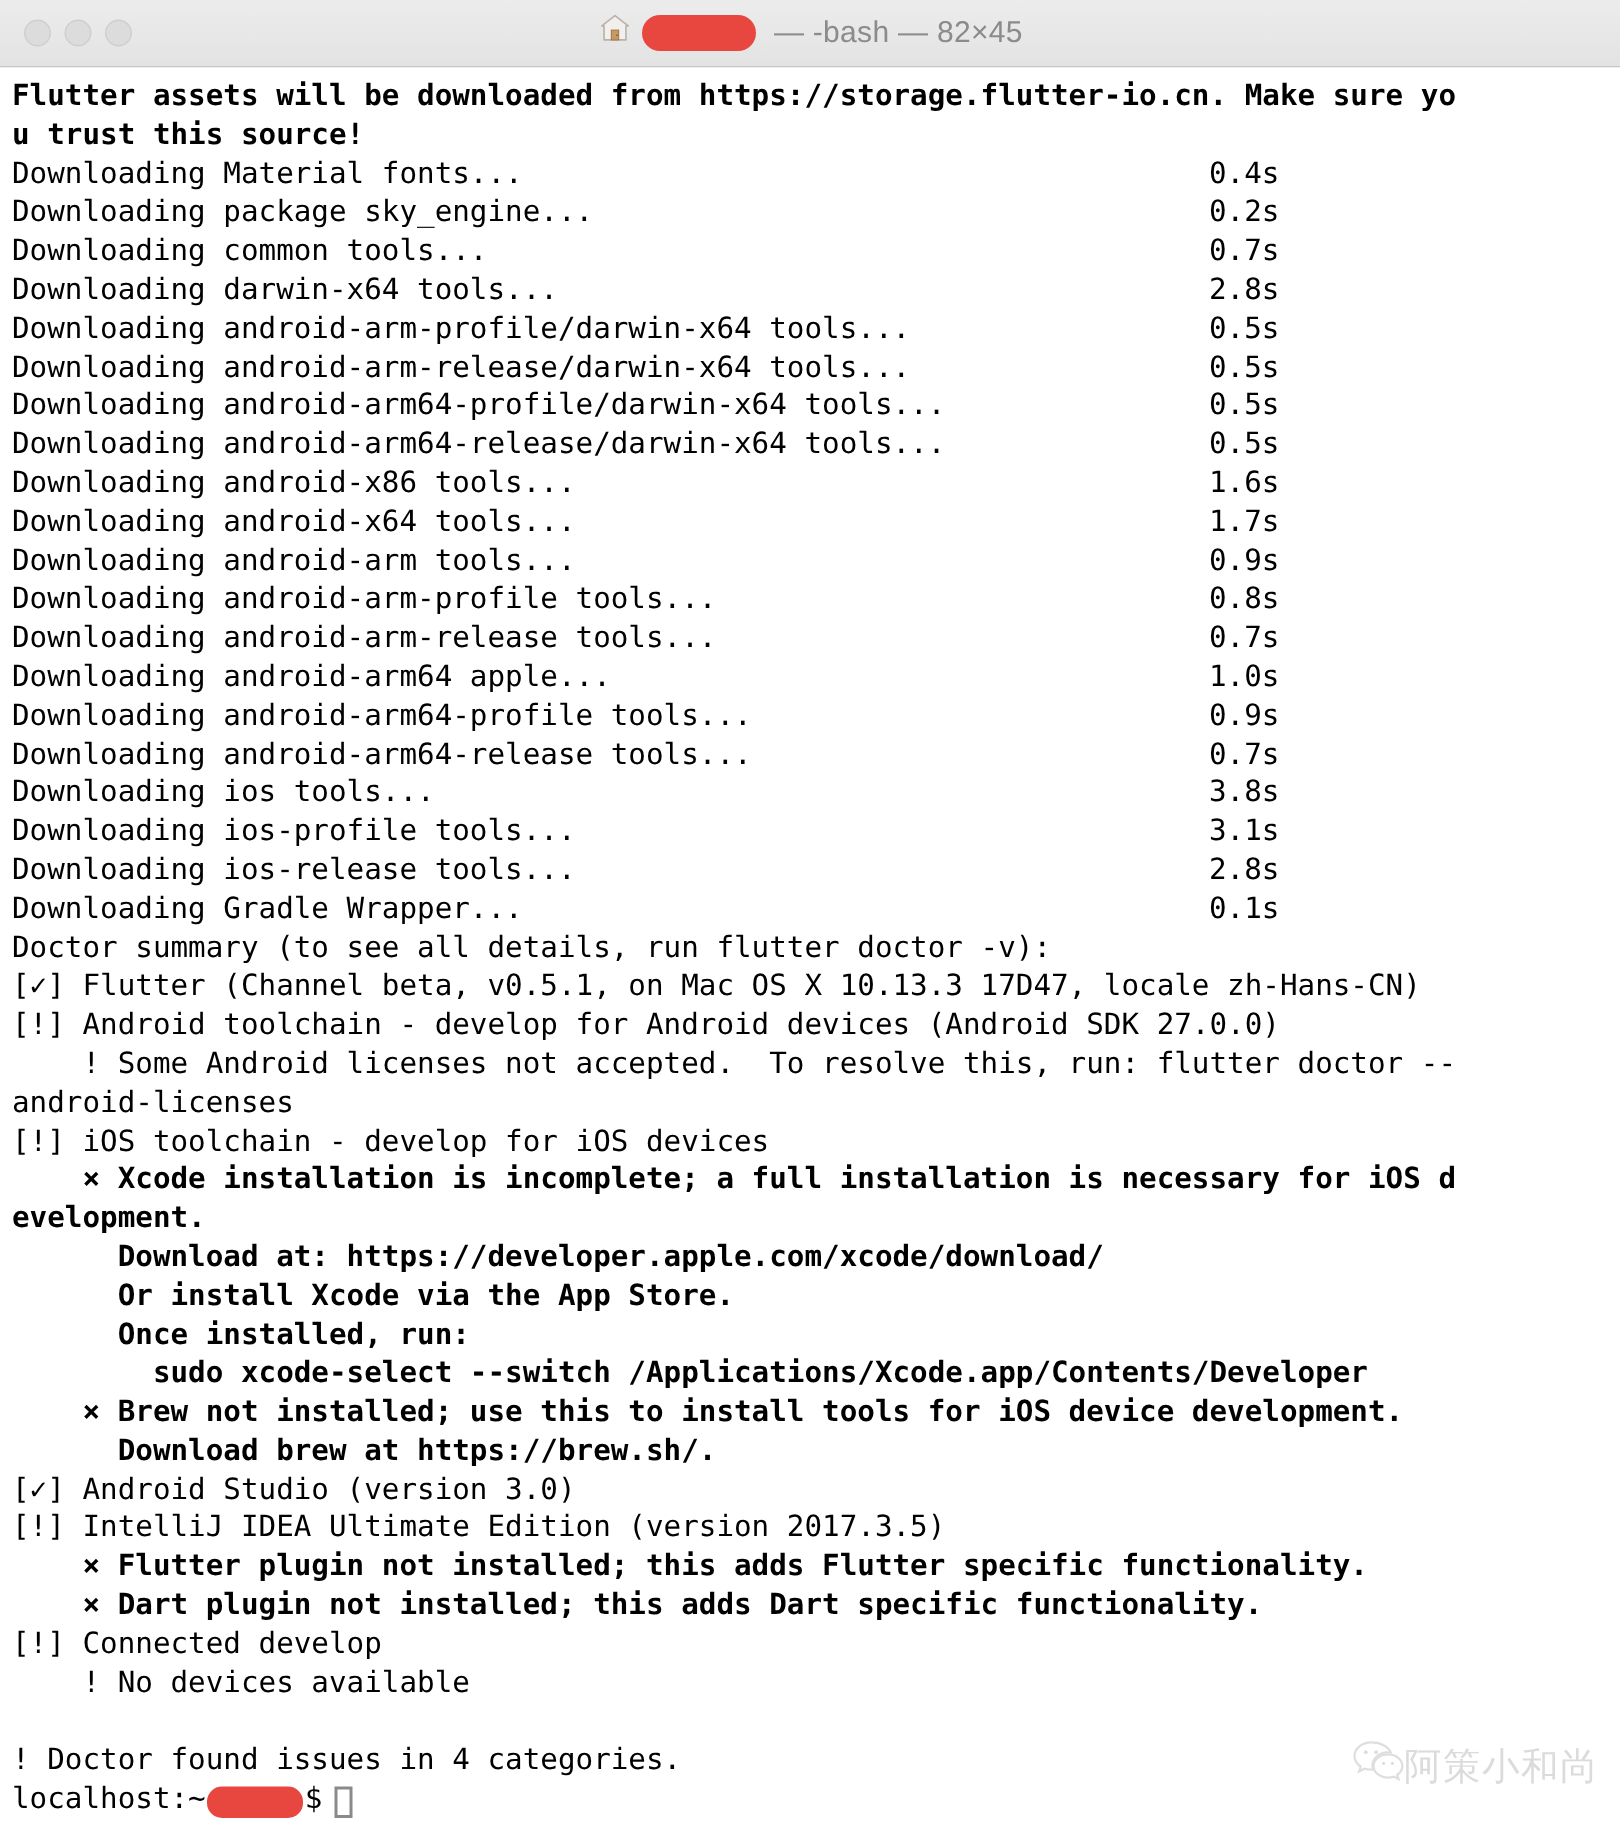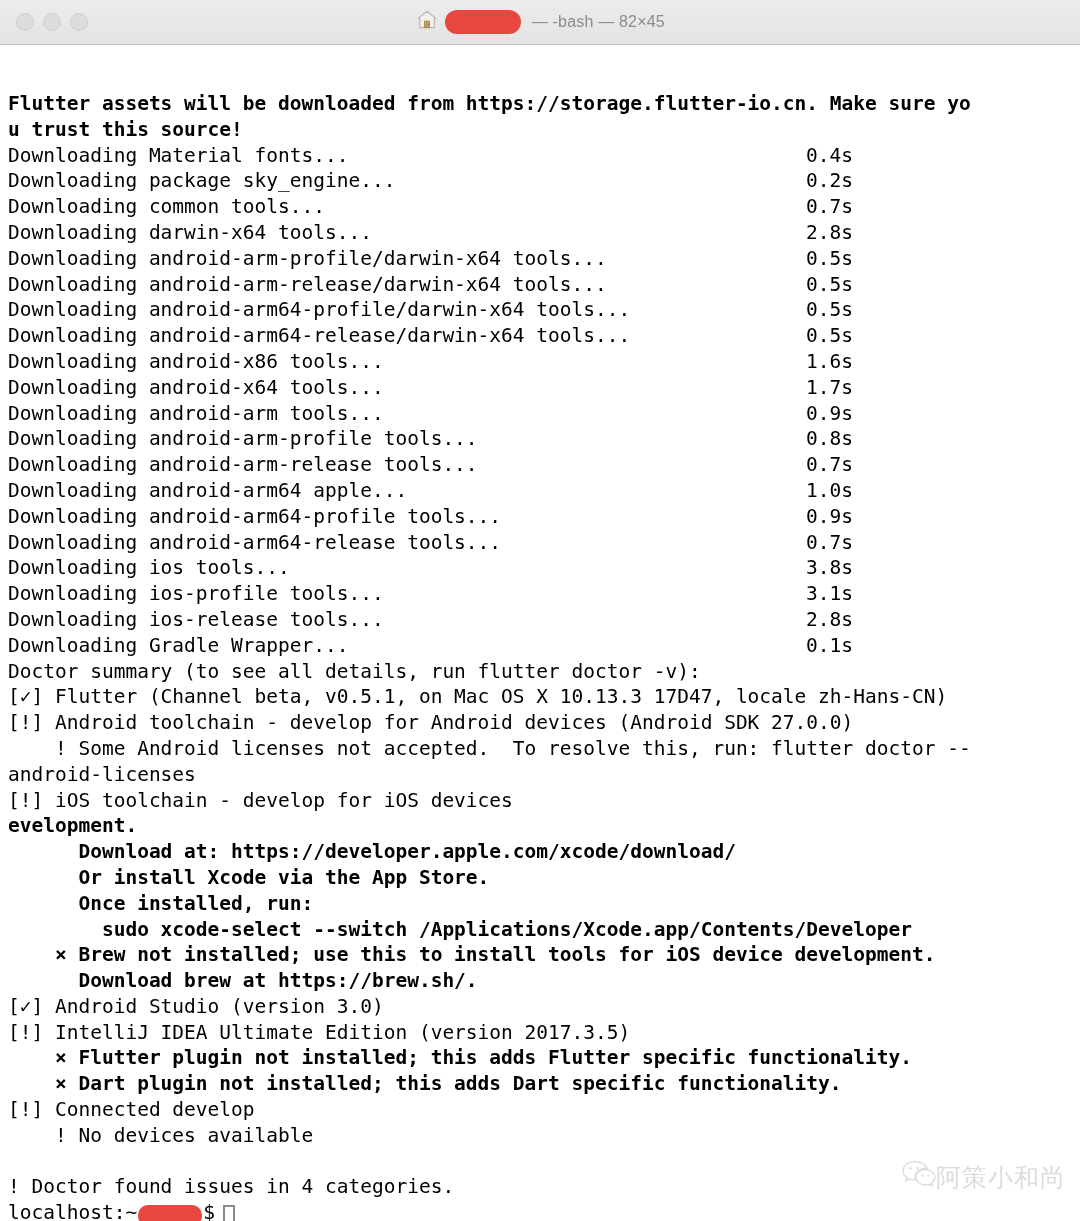--- a/index.html
+++ b/index.html
@@ -57,21 +57,21 @@
     align-items: center;
     justify-content: center;
     gap: 0px;
     pointer-events: none;
   }
   .title-inner {
     display: flex;
     align-items: center;
     gap: 6px;
     font-family: "Liberation Sans", sans-serif;
-    font-size: 16px;
+    font-size: 20px;
     color: #8b8b8b;
     font-weight: 400;
   }
   .home-icon { display: block; }
   .redaction-title {
     width: 76px;
     height: 24px;
     border-radius: 12px;
     background: #e8473f;
     display: inline-block;
@@ -81,21 +81,20 @@
   
   .term {
     flex: 1 1 auto;
     background: #ffffff;
     color: #000000;
     padding: 6px 0 0 8px;
     font-size: 19.5px;
     line-height: 25.8px;
     position: relative;
     overflow: hidden;
-    margin-top: 40px;
   }
   .line {
     white-space: pre;
     height: 25.8px;
     font-variant-ligatures: none;
     letter-spacing: 0px;
   }
   .line.b { font-weight: bold; }
   .line.blank { }
   .tm {
@@ -212,20 +211,21 @@
       </div>
 
     <div class="line">Doctor summary (to see all details, run flutter doctor -v):</div>
 
     <div id="doctor-block">
         <div class="line">[✓] Flutter (Channel beta, v0.5.1, on Mac OS X 10.13.3 17D47, locale zh-Hans-CN)</div>
         <div class="line">[!] Android toolchain - develop for Android devices (Android SDK 27.0.0)</div>
         <div class="line">    ! Some Android licenses not accepted.  To resolve this, run: flutter doctor --</div>
         <div class="line">android-licenses</div>
         <div class="line">[!] iOS toolchain - develop for iOS devices</div>
+        <div class="line b">    × Xcode installation is incomplete; a full installation is necessary for iOS d</div>
         <div class="line b">evelopment.</div>
         <div class="line b">      Download at: https://developer.apple.com/xcode/download/</div>
         <div class="line b">      Or install Xcode via the App Store.</div>
         <div class="line b">      Once installed, run:</div>
         <div class="line b">        sudo xcode-select --switch /Applications/Xcode.app/Contents/Developer</div>
         <div class="line b">    × Brew not installed; use this to install tools for iOS device development.</div>
         <div class="line b">      Download brew at https://brew.sh/.</div>
         <div class="line">[✓] Android Studio (version 3.0)</div>
         <div class="line">[!] IntelliJ IDEA Ultimate Edition (version 2017.3.5)</div>
         <div class="line b">    × Flutter plugin not installed; this adds Flutter specific functionality.</div>

